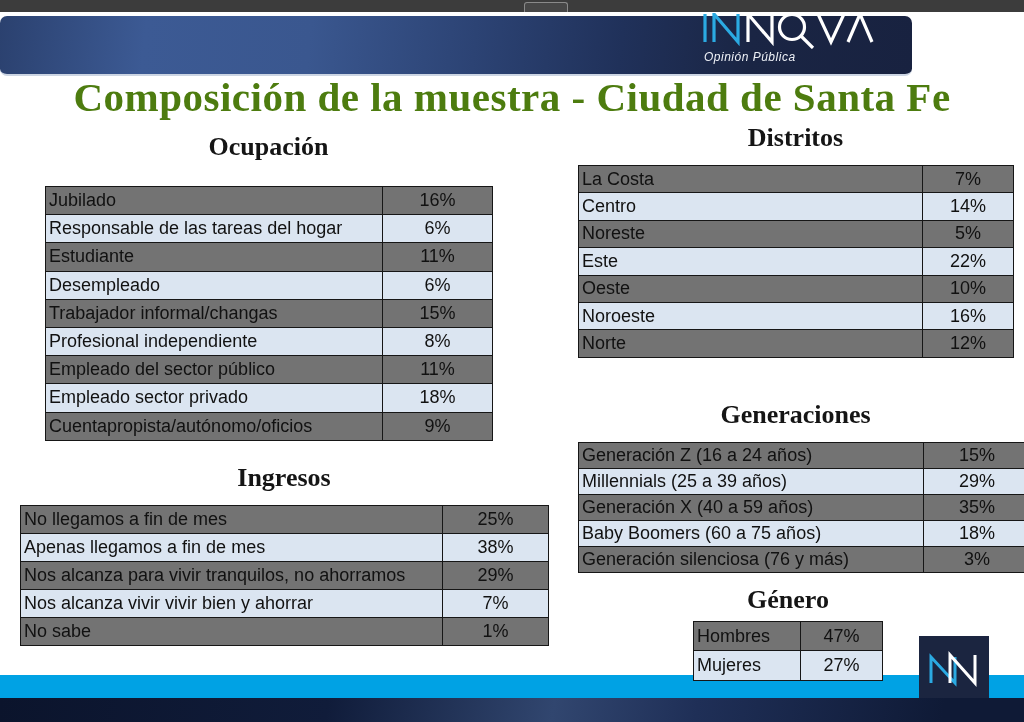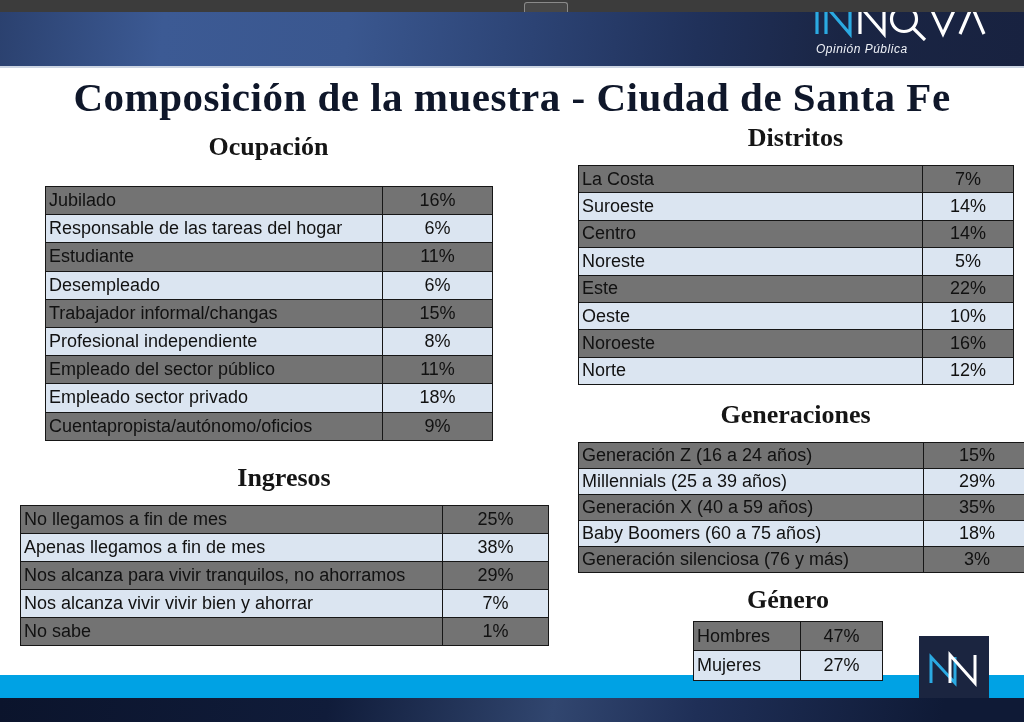--- a/index.html
+++ b/index.html
@@ -6,31 +6,31 @@
   #screen{
     position:relative;width:1024px;height:722px;margin:0 auto;
     background:#ffffff;overflow:hidden;
     font-family:"Liberation Sans", sans-serif;
   }
   
   .titlebar{position:absolute;left:0;top:0;width:1024px;height:12px;background:#3c3c3c;z-index:6;}
   .titlebar-tab{position:absolute;left:524px;top:2px;width:44px;height:10px;
     background:#474747;border:1.5px solid #8a8a8a;border-bottom:none;border-radius:3px 3px 0 0;box-sizing:border-box;}
   
-  .header{position:absolute;left:0;top:8px;width:1024px;height:58px;
+  .header{position:absolute;left:0;top:16px;width:912px;height:58px;
     background:linear-gradient(96deg,#2b416f 0%,#3c5a94 16%,#3a578f 34%,#2c4374 52%,#20315a 68%,#1a2544 82%,#182240 100%);
-    border-bottom:2px solid #ccd5e3;box-sizing:content-box;z-index:5;}
+    border-bottom:2px solid #ccd5e3;box-sizing:content-box;z-index:5;border-radius:7px;}
   .logo{position:absolute;top:-3px;right:34px;width:176px;height:56px;}
   .logo svg{display:block;}
   .logo-tagline{margin-top:1px;padding-left:2px;color:#eef1f7;
     font-size:12px;font-style:italic;letter-spacing:.5px;white-space:nowrap;}
   
   .slide-title{position:absolute;left:0;top:73px;width:1024px;text-align:center;
     font-family:"Liberation Serif", serif;font-weight:bold;font-size:41px;
-    color:#0f172a;letter-spacing:.5px;white-space:nowrap;}
+    color:#4d7c0f;letter-spacing:.5px;white-space:nowrap;}
   
   .tbl-title{position:absolute;text-align:center;font-family:"Liberation Serif",serif;
     font-weight:bold;font-size:26px;color:#151515;white-space:nowrap;}
   table.datatable{position:absolute;border-collapse:collapse;table-layout:fixed;background:#737373;}
   table.datatable td{border:1.7px solid #161616;font-size:18px;color:#111;
     vertical-align:middle;white-space:nowrap;overflow:hidden;padding:0;}
   table.datatable td.lbl{padding-left:3px;text-align:left;}
   table.datatable td.val{text-align:center;}
   table.datatable tr:nth-child(even){background:#dbe5f1;}
   
@@ -166,24 +166,20 @@
     <colgroup>
         <col class="c1">
         <col class="c2">
       </colgroup>
     <tbody>
         <tr>
           <td class="lbl">La Costa</td>
           <td class="val">7%</td>
         </tr>
         <tr>
-          <td class="lbl">Suroeste</td>
-          <td class="val">14%</td>
-        </tr>
-        <tr>
           <td class="lbl">Centro</td>
           <td class="val">14%</td>
         </tr>
         <tr>
           <td class="lbl">Noreste</td>
           <td class="val">5%</td>
         </tr>
         <tr>
           <td class="lbl">Este</td>
           <td class="val">22%</td>

